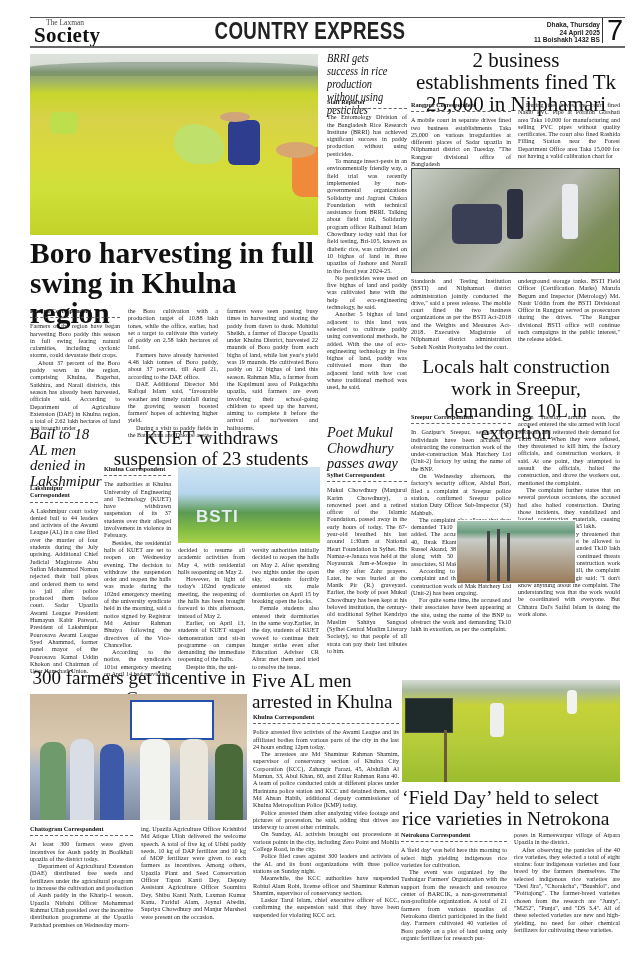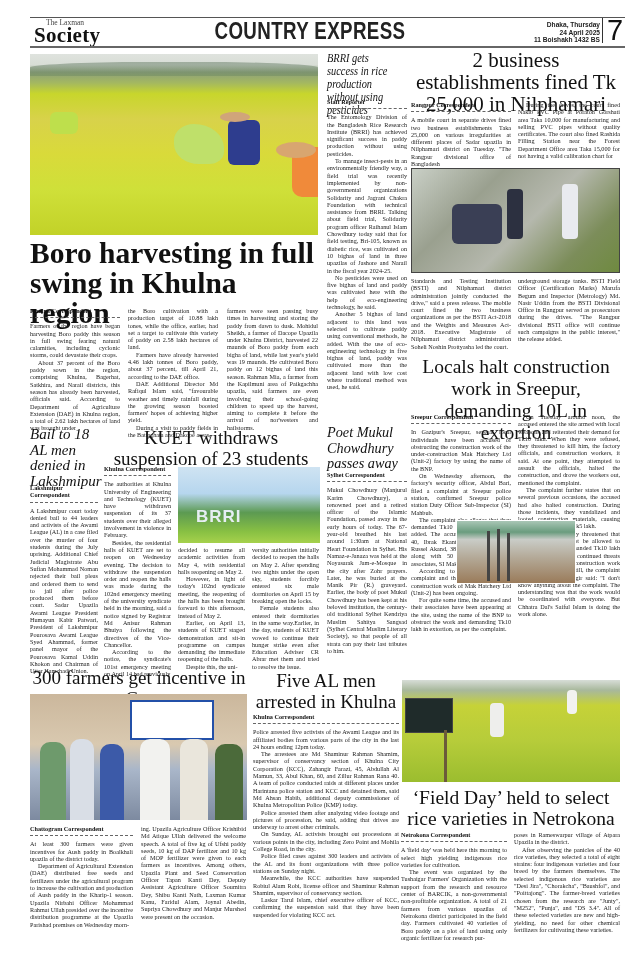--- a/index.html
+++ b/index.html
@@ -115,21 +115,21 @@
 </div>
 
 <div class="abs hl" style="left:102px;top:427px;width:218px;text-align:center;font-size:19px;line-height:21px">KUET withdraws suspension of 23 students</div>
 <div class="col txt" style="left:104px;top:465px;width:67px">
   <div class="byline">Khulna Correspondent</div>
   <p class="first">The authorities at Khulna University of Engineering and Technology (KUET) have withdrawn suspension of its 37 students over their alleged involvement in violence in February.</p>
   <p>Besides, the residential halls of KUET are set to reopen on Wednesday evening. The decision to withdraw the suspension order and reopen the halls was made during the 102nd emergency meeting of the university syndicate held in the morning, said a notice signed by Registrar Md Anisur Rahman Bhuiya following the directives of the Vice-Chancellor.</p>
   <p>According to the notice, the syndicate's 101st emergency meeting on April 14 had previously</p>
 </div>
 <div class="photo" style="left:178px;top:467px;width:142px;height:76px;background:linear-gradient(180deg,#cfe3f2 0%,#b6d6ee 35%,#5c9a52 60%,#88c043 85%,#a6d14c 100%)">
-  <div style="position:absolute;left:18px;top:40px;font-family:'Liberation Sans',sans-serif;font-size:17px;font-weight:bold;color:#e6eef3;letter-spacing:1px">BRRI</div>
+  <div style="position:absolute;left:18px;top:40px;font-family:'Liberation Sans',sans-serif;font-size:17px;font-weight:bold;color:#e6eef3;letter-spacing:1px">BSTI</div>
 </div>
 <div class="col txt" style="left:178px;top:546px;width:67px">
   <p class="first">decided to resume all academic activities from May 4, with residential halls reopening on May 2.</p>
   <p>However, in light of today's 102nd syndicate meeting, the reopening of the halls has been brought forward to this afternoon, instead of May 2.</p>
   <p>Earlier, on April 13, students of KUET staged demonstration and sit-in programme on campus demanding the immediate reopening of the halls.</p>
   <p>Despite this, the uni-</p>
 </div>
 <div class="col txt" style="left:252px;top:546px;width:67px">
   <p class="first">versity authorities initially decided to reopen the halls on May 2. After spending two nights under the open sky, students forcibly entered six male dormitories on April 15 by breaking open the locks.</p>
   <p>Female students also entered their dormitories in the same way.Earlier, in the day, students of KUET vowed to continue their hunger strike even after Education Adviser CR Abrar met them and tried to resolve the issue.</p>
@@ -153,39 +153,39 @@
 </div>
 <div class="col txt" style="left:30px;top:825px;width:103px">
   <div class="byline">Chattogram Correspondent</div>
   <p class="first">At least 300 farmers were given incentives for Aush paddy in Boalkhali upazila of the district today.</p>
   <p>Department of Agricultural Extension (DAE) distributed free seeds and fertilizers under the agricultural program to increase the cultivation and production of Aush paddy in the Kharip-1 season. Upazila Nirbahi Officer Mohammad Rahmat Ullah presided over the incentive distribution programme at the Upazila Parishad premises on Wednesday morn-</p>
 </div>
 <div class="col txt" style="left:141px;top:825px;width:105px">
   <p class="first">ing. Upazila Agriculture Officer Krishibid Md Atique Ullah delivered the welcome speech. A total of five kg of Ufshi paddy seeds, 10 kg of DAP fertilizer and 10 kg of MOP fertilizer were given to each farmers as incentives. Among others, Upazila Plant and Seed Conservation Officer Tapan Kanti Dey, Deputy Assistant Agriculture Officer Soumitra Dey, Shibu Kanti Nath, Laxman Kumar Kanu, Faridul Alam, Joynal Abedin, Supriya Chowdhury and Manjur Murshed were present on the occasion.</p>
 </div>
 
-<div class="abs hl" style="left:252px;top:670px;width:148px;text-align:center;font-size:19px;line-height:21px">Five AL men arrested in Khulna</div>
+<div class="abs hl" style="left:252px;top:670px;width:148px;text-align:left;font-size:19px;line-height:21px">Five AL men arrested in Khulna</div>
 <div class="col txt" style="left:253px;top:713px;width:146px">
   <div class="byline">Khulna Correspondent</div>
   <p class="first">Police arrested five activists of the Awami League and its affiliated bodies from various parts of the city in the last 24 hours ending 12pm today.</p>
   <p>The arrestees are Md Shaminur Rahman Shamim, supervisor of conservancy section of Khulna City Corporation (KCC), Zahangir Farazi, 45, Abdullah Al Mamun, 33, Abul Khan, 60, and Zillur Rahman Rana 40. A team of police conducted raids at different places under Harintana police station and KCC and detained them, said Md Ahsan Habib, additional deputy commissioner of Khulna Metropolitan Police (KMP) today.</p>
   <p>Police arrested them after analyzing video footage and pictures of procession, he said, adding that drives are underway to arrest other criminals.</p>
   <p>On Sunday, AL activists brought out processions at various points in the city, including Zero Point and Mohila College Road, in the city.</p>
   <p>Police filed cases against 300 leaders and activists of the AL and its front organizations with three police stations on Sunday night.</p>
   <p>Meanwhile, the KCC authorities have suspended Robiul Alam Robi, license officer and Shaminur Rahman Shamim, supervisor of conservancy section.</p>
   <p>Laskar Tarul Islam, chief executive officer of KCC, confirming the suspension said that they have been suspended for violating KCC act.</p>
 </div>
 
 <div class="photo" style="left:402px;top:680px;width:218px;height:102px;background:linear-gradient(180deg,#d7ddd7 0%,#a8b89c 10%,#c6d238 25%,#b6cc3a 60%,#9bbd2f 100%)">
   <div style="position:absolute;left:3px;top:18px;width:48px;height:35px;background:#1f2b2a;border:1px solid #444"></div>
   <div style="position:absolute;left:42px;top:50px;width:3px;height:52px;background:#6b5a3a"></div>
   <div style="position:absolute;left:88px;top:23px;width:14px;height:34px;background:#eeeeec;border-radius:4px"></div>
   <div style="position:absolute;left:165px;top:10px;width:10px;height:24px;background:#f2f2f0;border-radius:4px"></div>
 </div>
-<div class="abs hl" style="left:402px;top:787px;width:218px;text-align:center;font-size:19.5px;line-height:21px">‘Field Day’ held to select rice varieties in Netrokona</div>
+<div class="abs hl" style="left:402px;top:787px;width:218px;text-align:left;font-size:19.5px;line-height:21px">‘Field Day’ held to select rice varieties in Netrokona</div>
 <div class="col txt" style="left:401px;top:831px;width:106px">
   <div class="byline">Netrokona Correspondent</div>
   <p class="first">A 'field day' was held here this morning to select high yielding indigenous rice varieties for cultivation.</p>
   <p>The event was organized by the Tushaigar Farmers' Organization with the support from the research and resource center of BARCIK, a non-governmental non-profitable organization. A total of 21 farmers from various upazilas of Netrokona district participated in the field day. Farmers cultivated 40 varieties of Boro paddy on a plot of land using only organic fertilizer for research pur-</p>
 </div>
 <div class="col txt" style="left:514px;top:831px;width:106px">
   <p class="first">poses in Rameswarpur village of Atpara Upazila in the district.</p>
   <p>After observing the panicles of the 40 rice varieties, they selected a total of eight strains: four indigenous varieties and four breed by the farmers themselves. The selected indigenous rice varieties are "Desi Jira", "Chorakcha", "Baushfol", and "Poittajong". The farmer-breed varieties chosen from the research are "Junty", "M252", "Punja", and "DS 3.4". All of these selected varieties are new and high-yielding, no need for other chemical fertilizers for cultivating these varieties.</p>
 </div>
 

